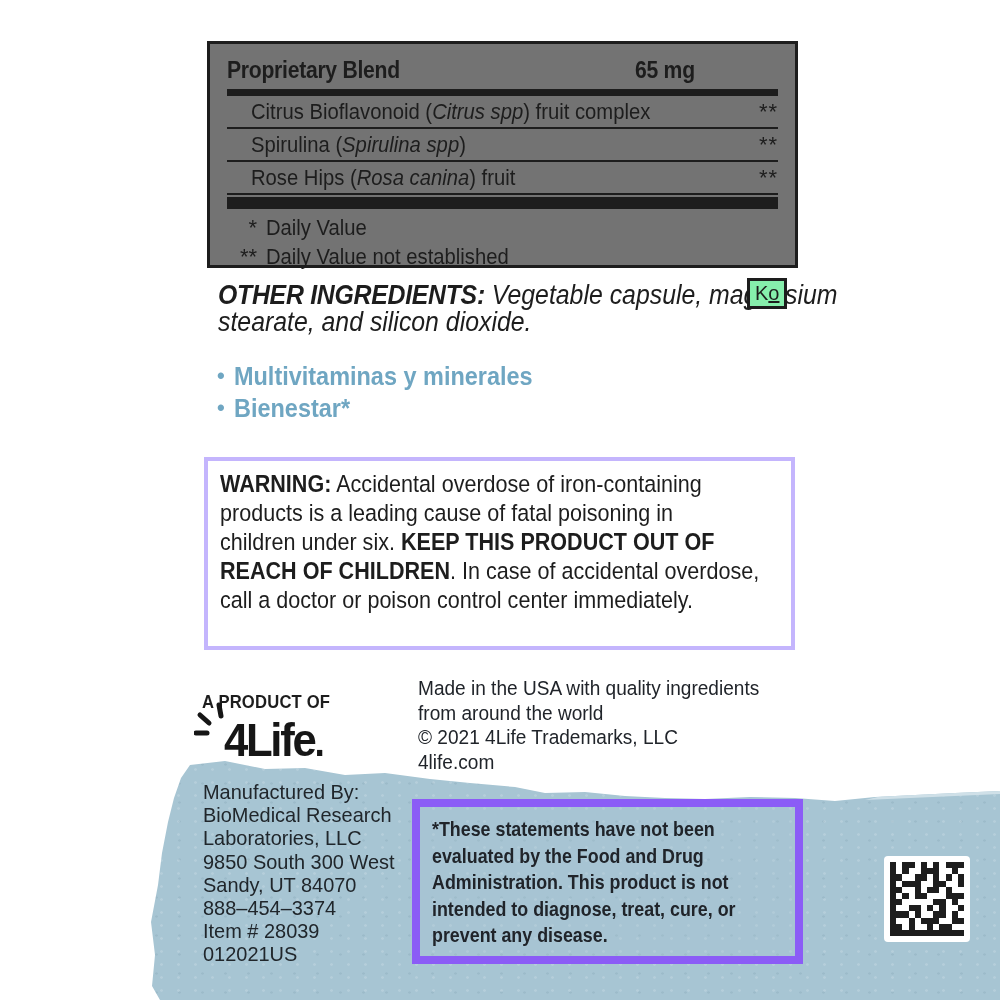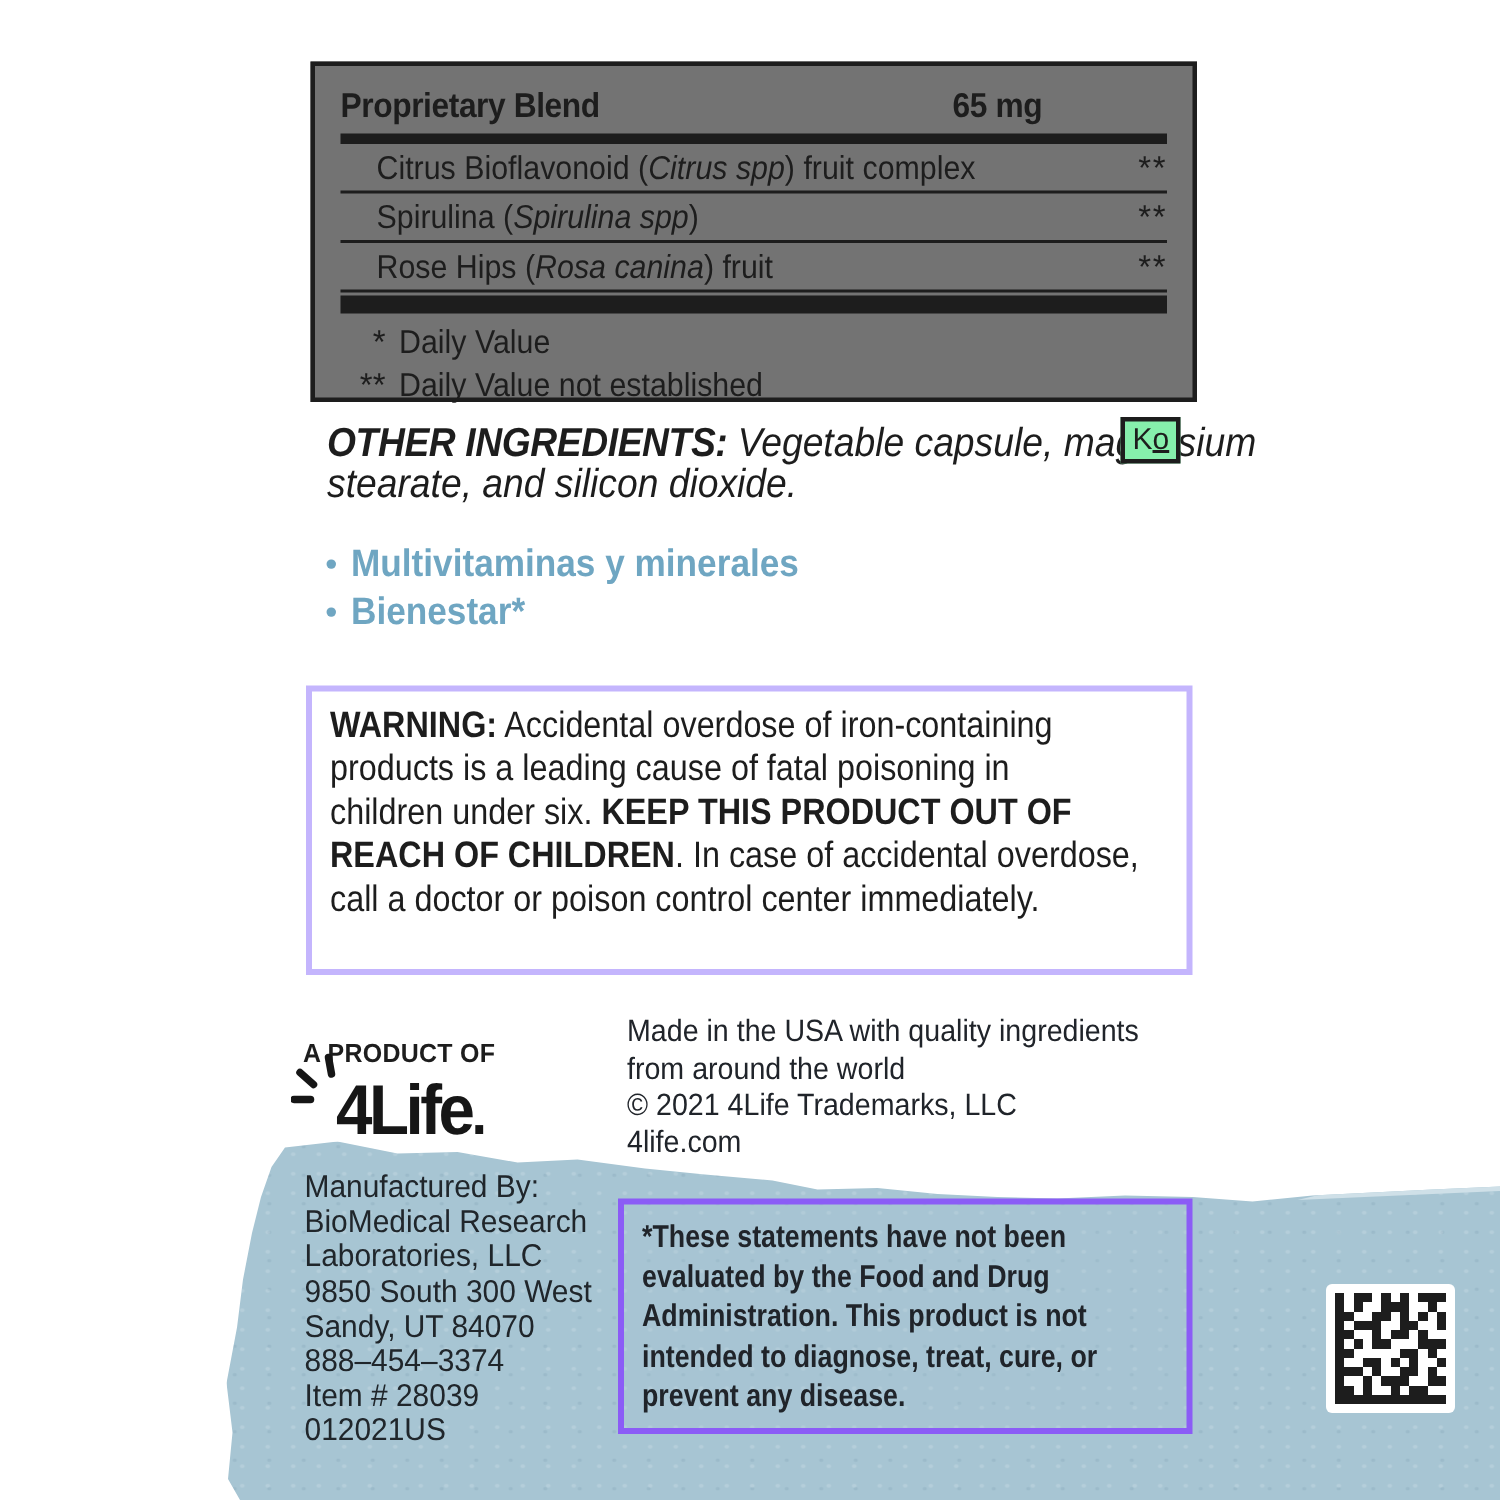--- a/index.html
+++ b/index.html
@@ -56,21 +56,21 @@
     background-image:radial-gradient(rgba(255,255,255,.16) 1.2px, transparent 1.9px),radial-gradient(rgba(55,95,120,.10) 1px, transparent 1.7px);
     background-size:17px 13px,23px 19px;background-position:0 0,7px 5px;}
   .band-light{position:absolute;left:0;top:0;width:1000px;height:250px;background:#CFE0E8;
     clip-path:polygon(865px 50px,1000px 18px,1000px 44px);}
 
   
   .manufacturer{position:absolute;left:203px;top:780px;font-size:21px;line-height:23.2px;color:#20262b;z-index:1;transform:scaleX(.95);transform-origin:left top;}
   .manufacturer div{white-space:nowrap;}
 
   
-  .fda-box{position:absolute;left:412px;top:799px;width:351px;height:131px;border:4px solid #8b5cf6;padding:9px 12px;z-index:1;background:rgba(167,197,211,.25);}
+  .fda-box{position:absolute;left:412px;top:799px;width:351px;height:131px;border:8px solid #8b5cf6;padding:9px 12px;z-index:1;background:rgba(167,197,211,.25);}
   .fda-line{font-size:21px;font-weight:bold;line-height:26.5px;white-space:nowrap;transform:scaleX(.85);transform-origin:left center;color:#20242a;}
 
   
   .barcode{position:absolute;left:884px;top:856px;width:74px;height:74px;background:#fff;border-radius:4px;padding:6px;z-index:1;}
 </style>
 </head>
 <body>
 
 <div class="label">
 

